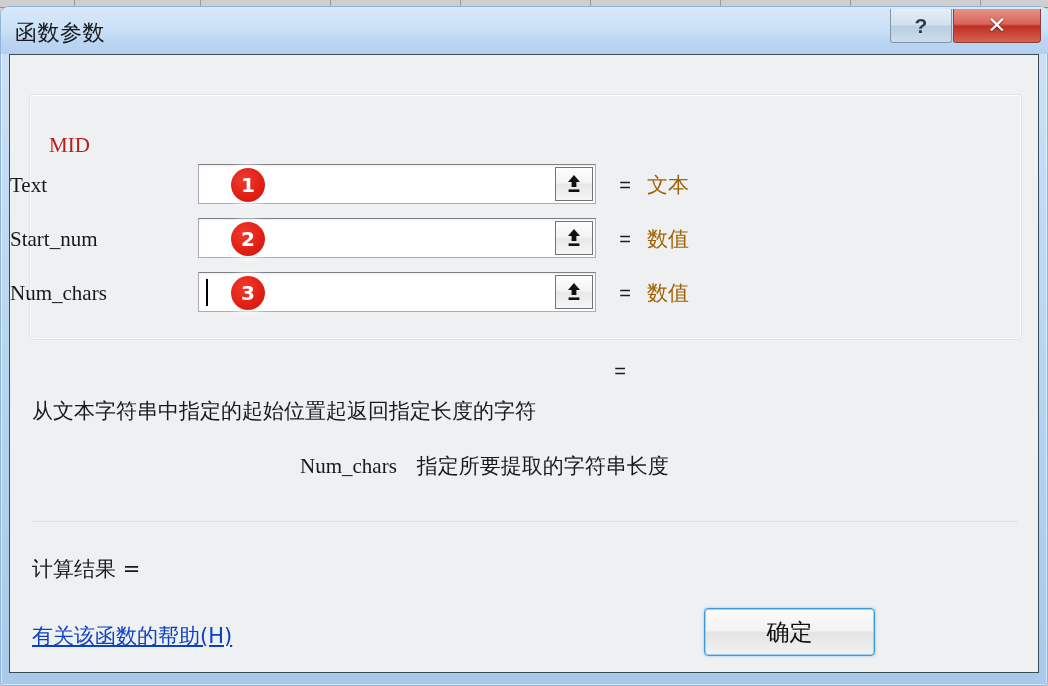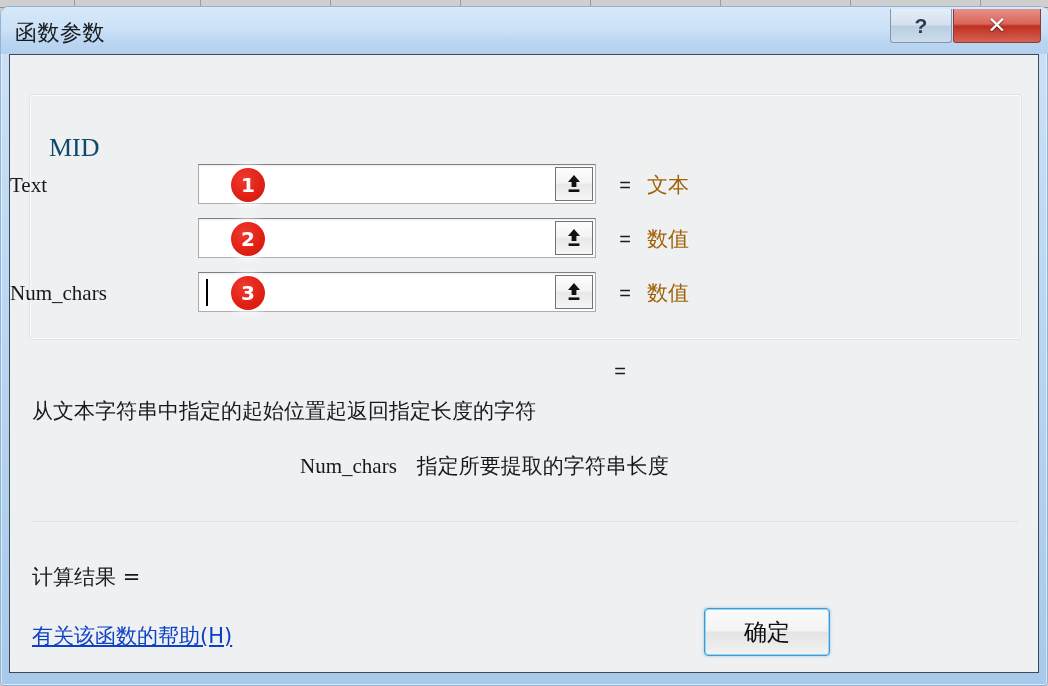--- a/index.html
+++ b/index.html
@@ -69,21 +69,21 @@
   .groupbox{
     position:absolute;left:19px;top:39px;width:993px;height:246px;
     box-sizing:border-box;
     border:1px solid #e2e3e4;
     border-radius:4px;
     box-shadow:0 1px 0 #fdfdfd inset,0 0 0 1px #f7f8f8 inset;
   }
   .group-title{
     position:absolute;left:32px;top:78px;
     background:#eff0f1;padding:0 7px;
-    font-size:26px;color:#0c4a6e;
+    font-size:21px;color:#b91c1c;
     font-family:"Liberation Serif","DejaVu Serif",serif;
   }
   
   .arg-row{position:absolute;left:0;width:1030px;height:42px;}
   .arg-label{
     position:absolute;left:0;width:175px;text-align:left;
     font-size:21px;color:#17181a;line-height:42px;
     font-family:"Liberation Serif","DejaVu Serif",serif;
   }
   .arg-input{
@@ -142,30 +142,29 @@
     font-family:"Liberation Serif","DejaVu Serif",serif;
   }
   .separator{
     position:absolute;left:22px;top:466px;width:986px;height:1px;
     background:#dfe1e2;
   }
   .calc-result{
     position:absolute;left:22px;top:500px;
     font-size:21px;color:#17181a;
     font-family:"DejaVu Sans","Liberation Sans",sans-serif;
-    margin-top:8px;
   }
   .help-link{
     position:absolute;left:22px;top:567px;
     font-size:21px;color:#0d41c4;text-decoration:underline;cursor:pointer;
     font-family:"DejaVu Sans","Liberation Sans",sans-serif;
   }
   
   .btn{
-    position:absolute;top:553px;width:126px;height:48px;
+    position:absolute;top:553px;width:171px;height:48px;
     box-sizing:border-box;
     border:1px solid #9aa0a6;border-radius:4px;
     background:linear-gradient(180deg,#fbfbfb 0%,#f3f3f3 47%,#e4e4e4 51%,#f2f2f2 100%);
     font-size:23px;color:#0d0e10;
     display:flex;align-items:center;justify-content:center;
     font-family:"DejaVu Sans","Liberation Sans",sans-serif;
   }
   .btn-ok{
     left:694px;
     border:1px solid #3c9ade;
@@ -212,20 +211,21 @@
             <rect x="4.6" y="16.4" width="10.8" height="2.6" fill="#111"></rect>
           </svg>
         </div>
       </div>
       <div class="badge" style="left:221px;top:4px;">1</div>
       <div class="eq-sign">=</div>
       <div class="arg-type">文本</div>
     </div>
 
     <div class="arg-row" style="top:163px">
+      <div class="arg-label">Start_num</div>
       <div class="arg-input">
         <div class="picker-btn">
           <svg width="20" height="22" viewBox="0 0 20 22" aria-hidden="true">
             <path d="M10 2 L16 9 L12.4 9 L12.4 14 L7.6 14 L7.6 9 L4 9 Z" fill="#111"></path>
             <rect x="4.6" y="16.4" width="10.8" height="2.6" fill="#111"></rect>
           </svg>
         </div>
       </div>
       <div class="badge" style="left:221px;top:4px;">2</div>
       <div class="eq-sign">=</div>

